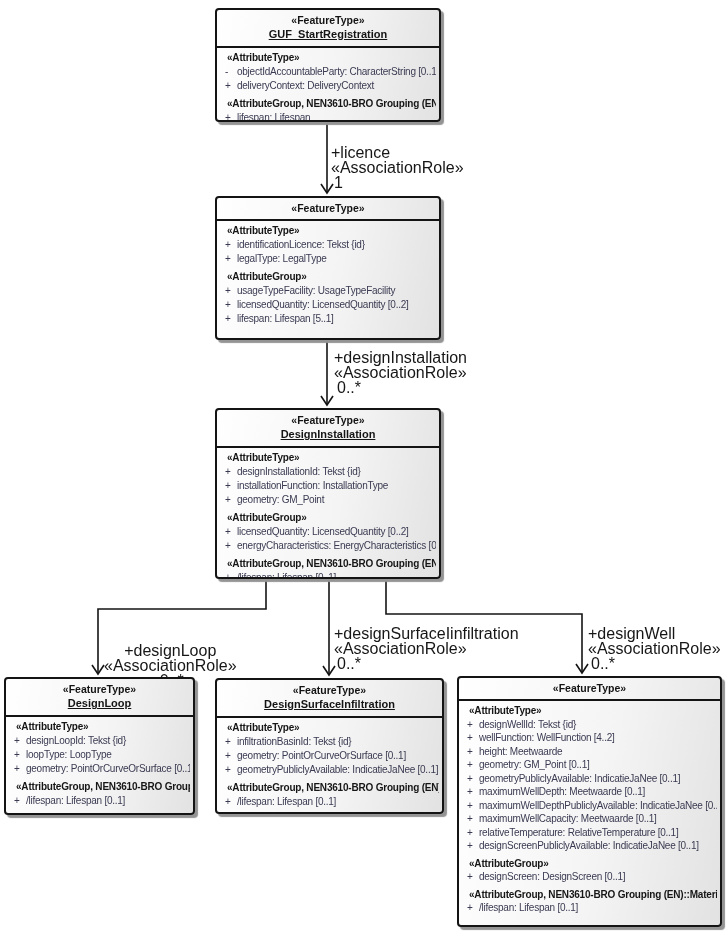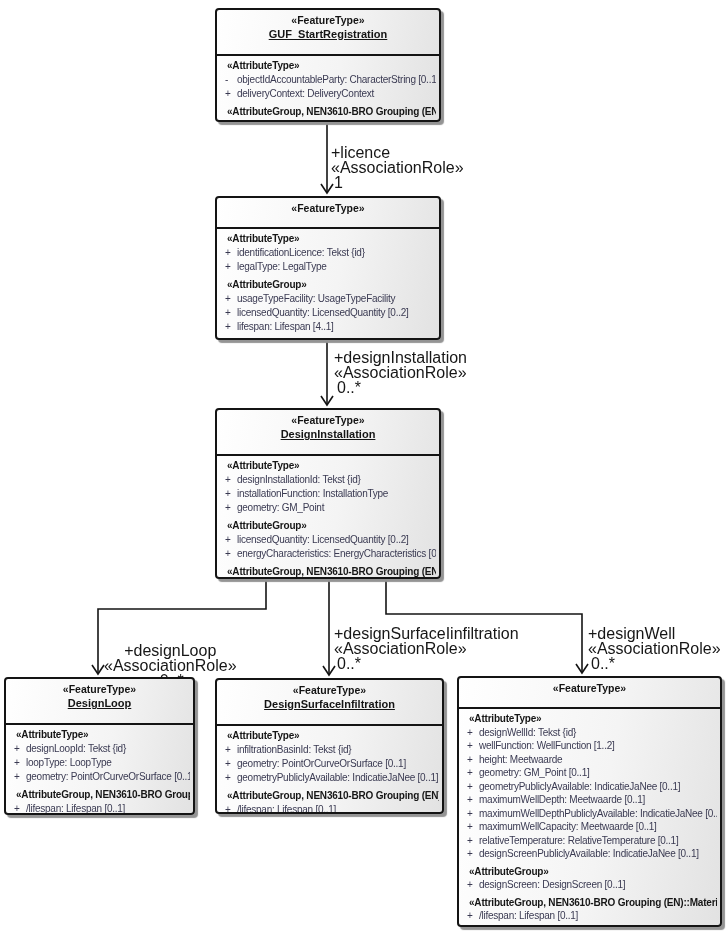--- a/index.html
+++ b/index.html
@@ -7,21 +7,21 @@
     position:relative;width:728px;height:938px;background:#ffffff;
     font-family:"Liberation Sans",sans-serif;overflow:hidden;
   }
   .uml-box{
     position:absolute;box-sizing:border-box;
     border:2px solid #141414;border-radius:4px;
     background:linear-gradient(100deg,#ffffff 0%,#f4f4f4 55%,#e2e2e2 100%);
     box-shadow:3px 3px 1px #949494;
     overflow:hidden;
   }
-  .box-title{text-align:center;padding:3px 2px 12px 2px;border-bottom:2px solid #141414;}
+  .box-title{text-align:center;padding:3px 2px 4px 2px;border-bottom:2px solid #141414;}
   .stereo{font-size:10.5px;font-weight:bold;color:#141414;line-height:14px;}
   .cname{font-size:11px;font-weight:bold;color:#141414;line-height:15px;text-decoration:underline;}
   .box-body{padding:3px 3px 14px 0;}
   .sec-header{
     font-weight:bold;font-size:10px;color:#161616;padding-left:10px;
     line-height:14px;margin-top:4px;white-space:nowrap;overflow:hidden;letter-spacing:-0.2px;
   }
   .box-body .sec-header:first-child{margin-top:0;}
   .row{display:flex;line-height:14px;font-size:10px;color:#3a3a52;letter-spacing:-0.25px;white-space:nowrap;}
   .vis{flex:0 0 20px;padding-left:8px;box-sizing:border-box;color:#3a3a52;}
@@ -119,21 +119,21 @@
       <div class="row">
           <span class="vis">+</span>
           <span class="atext">usageTypeFacility: UsageTypeFacility</span>
         </div>
       <div class="row">
           <span class="vis">+</span>
           <span class="atext">licensedQuantity: LicensedQuantity [0..2]</span>
         </div>
       <div class="row">
           <span class="vis">+</span>
-          <span class="atext">lifespan: Lifespan [4..1]</span>
+          <span class="atext">lifespan: Lifespan [5..1]</span>
         </div>
     </div>
   </div>
 
   <div class="uml-box" style="left:215px;top:408px;width:226px;height:171px;">
     <div class="box-title">
       <div class="stereo">«FeatureType»</div>
       <div class="cname">DesignInstallation</div>
     </div>
     <div class="box-body">
@@ -226,21 +226,21 @@
       <div class="stereo">«FeatureType»</div>
     </div>
     <div class="box-body">
       <div class="sec-header">«AttributeType»</div>
       <div class="row">
           <span class="vis">+</span>
           <span class="atext">designWellId: Tekst {id}</span>
         </div>
       <div class="row">
           <span class="vis">+</span>
-          <span class="atext">wellFunction: WellFunction [1..2]</span>
+          <span class="atext">wellFunction: WellFunction [4..2]</span>
         </div>
       <div class="row">
           <span class="vis">+</span>
           <span class="atext">height: Meetwaarde</span>
         </div>
       <div class="row">
           <span class="vis">+</span>
           <span class="atext">geometry: GM_Point [0..1]</span>
         </div>
       <div class="row">

